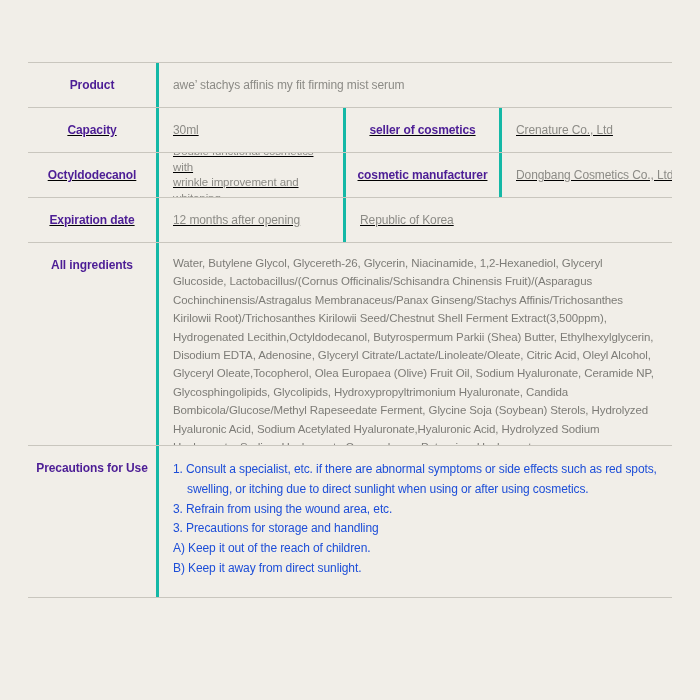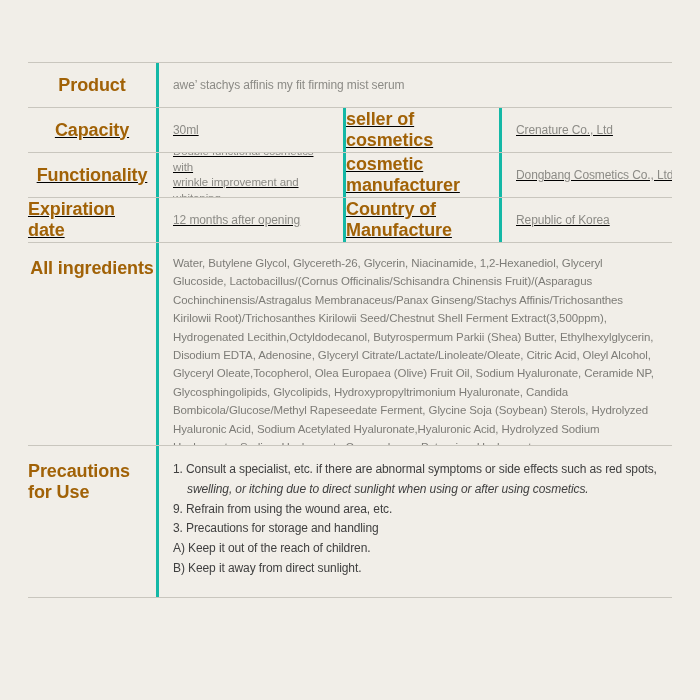--- a/index.html
+++ b/index.html
@@ -36,23 +36,23 @@
   .cell {
     box-sizing: border-box;
     overflow: hidden;
   }
   .vline { border-left: 3px solid #14b8a6; }
 
   .label-cell {
     display: flex;
     align-items: center;
     justify-content: center;
-    font-size: 18px;
+    font-size: 12px;
     font-weight: bold;
-    color: #a16207;
+    color: #4c1d95;
     letter-spacing: -0.1px;
   }
   .label-top {
     align-items: flex-start;
     padding-top: 15px;
   }
   .value-cell {
     display: flex;
     align-items: center;
     padding: 0 14px;
@@ -70,72 +70,71 @@
     display: block;
     padding: 11px 14px 0 14px;
     font-size: 11.5px;
     line-height: 18.4px;
     color: #7d7c77;
     letter-spacing: -0.1px;
   }
   .precautions-cell {
     display: block;
     padding: 14px 10px 0 14px;
-    color: #404040;
+    color: #1d4ed8;
   }
   .prec-line {
     font-size: 12px;
     line-height: 19.8px;
     white-space: nowrap;
     letter-spacing: -0.1px;
   }
-  .prec-line.indent { padding-left: 14px; font-style: italic; }
+  .prec-line.indent { padding-left: 14px; }
 </style>
 </head>
 <body>
 
 <div class="info-table">
 
   <div class="row row-2col h45">
     <div class="cell label-cell">Product</div>
     <div class="cell value-cell vline nowrap">awe’ stachys affinis my fit firming mist serum</div>
   </div>
 
   <div class="row row-4col h45">
     <div class="cell label-cell">Capacity</div>
     <div class="cell value-cell vline nowrap">30ml</div>
     <div class="cell label-cell vline">seller of cosmetics</div>
     <div class="cell value-cell vline nowrap">Crenature Co., Ltd</div>
   </div>
 
   <div class="row row-4col h45">
-    <div class="cell label-cell">Functionality</div>
+    <div class="cell label-cell">Octyldodecanol</div>
     <div class="cell value-cell vline prewrap">Double functional cosmetics with
 wrinkle improvement and whitening</div>
     <div class="cell label-cell vline">cosmetic manufacturer</div>
     <div class="cell value-cell vline nowrap">Dongbang Cosmetics Co., Ltd</div>
   </div>
 
   <div class="row row-4col h45">
     <div class="cell label-cell">Expiration date</div>
     <div class="cell value-cell vline nowrap">12 months after opening</div>
-    <div class="cell label-cell vline">Country of Manufacture</div>
     <div class="cell value-cell vline nowrap">Republic of Korea</div>
   </div>
 
   <div class="row row-2col h203">
     <div class="cell label-cell label-top">All ingredients</div>
     <div class="cell ingredients-cell vline">Water, Butylene Glycol, Glycereth-26, Glycerin, Niacinamide, 1,2-Hexanediol, Glyceryl Glucoside, Lactobacillus/(Cornus Officinalis/Schisandra Chinensis Fruit)/(Asparagus Cochinchinensis/Astragalus Membranaceus/Panax Ginseng/Stachys Affinis/Trichosanthes Kirilowii Root)/Trichosanthes Kirilowii Seed/Chestnut Shell Ferment Extract(3,500ppm), Hydrogenated Lecithin,Octyldodecanol, Butyrospermum Parkii (Shea) Butter, Ethylhexylglycerin, Disodium EDTA, Adenosine, Glyceryl Citrate/Lactate/Linoleate/Oleate, Citric Acid, Oleyl Alcohol, Glyceryl Oleate,Tocopherol, Olea Europaea (Olive) Fruit Oil, Sodium Hyaluronate, Ceramide NP, Glycosphingolipids, Glycolipids, Hydroxypropyltrimonium Hyaluronate, Candida Bombicola/Glucose/Methyl Rapeseedate Ferment, Glycine Soja (Soybean) Sterols, Hydrolyzed Hyaluronic Acid, Sodium Acetylated Hyaluronate,Hyaluronic Acid, Hydrolyzed Sodium Hyaluronate, Sodium Hyaluronate Crosspolymer, Potassium Hyaluronate</div>
   </div>
 
   <div class="row row-2col h152">
     <div class="cell label-cell label-top">Precautions for Use</div>
     <div class="cell precautions-cell vline">
         <div class="prec-line">1. Consult a specialist, etc. if there are abnormal symptoms or side effects such as red spots,</div>
         <div class="prec-line indent">swelling, or itching due to direct sunlight when using or after using cosmetics.</div>
-        <div class="prec-line">9. Refrain from using the wound area, etc.</div>
+        <div class="prec-line">3. Refrain from using the wound area, etc.</div>
         <div class="prec-line">3. Precautions for storage and handling</div>
         <div class="prec-line">A) Keep it out of the reach of children.</div>
         <div class="prec-line">B) Keep it away from direct sunlight.</div>
       </div>
   </div>
 
 </div>
 
 </body></html>

